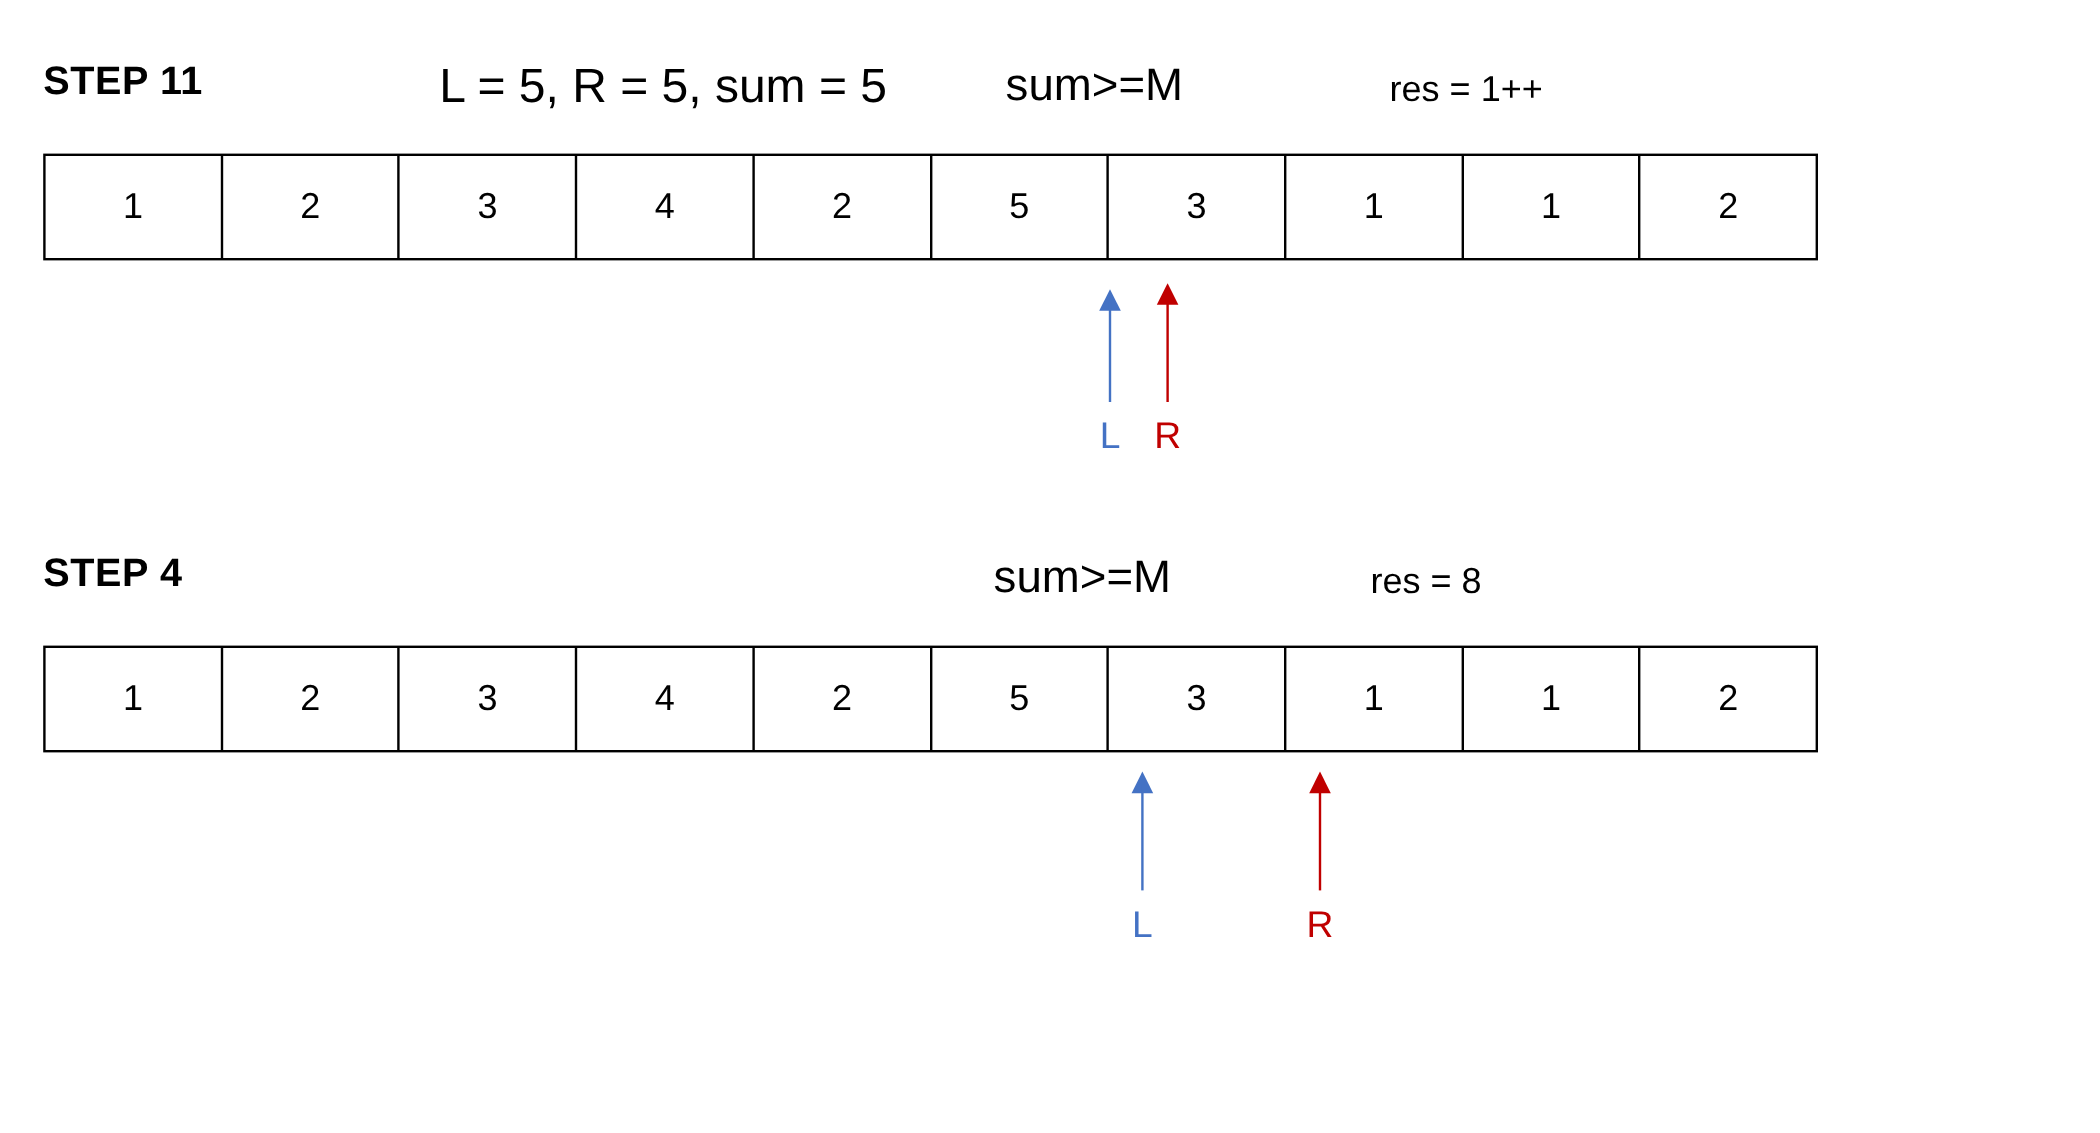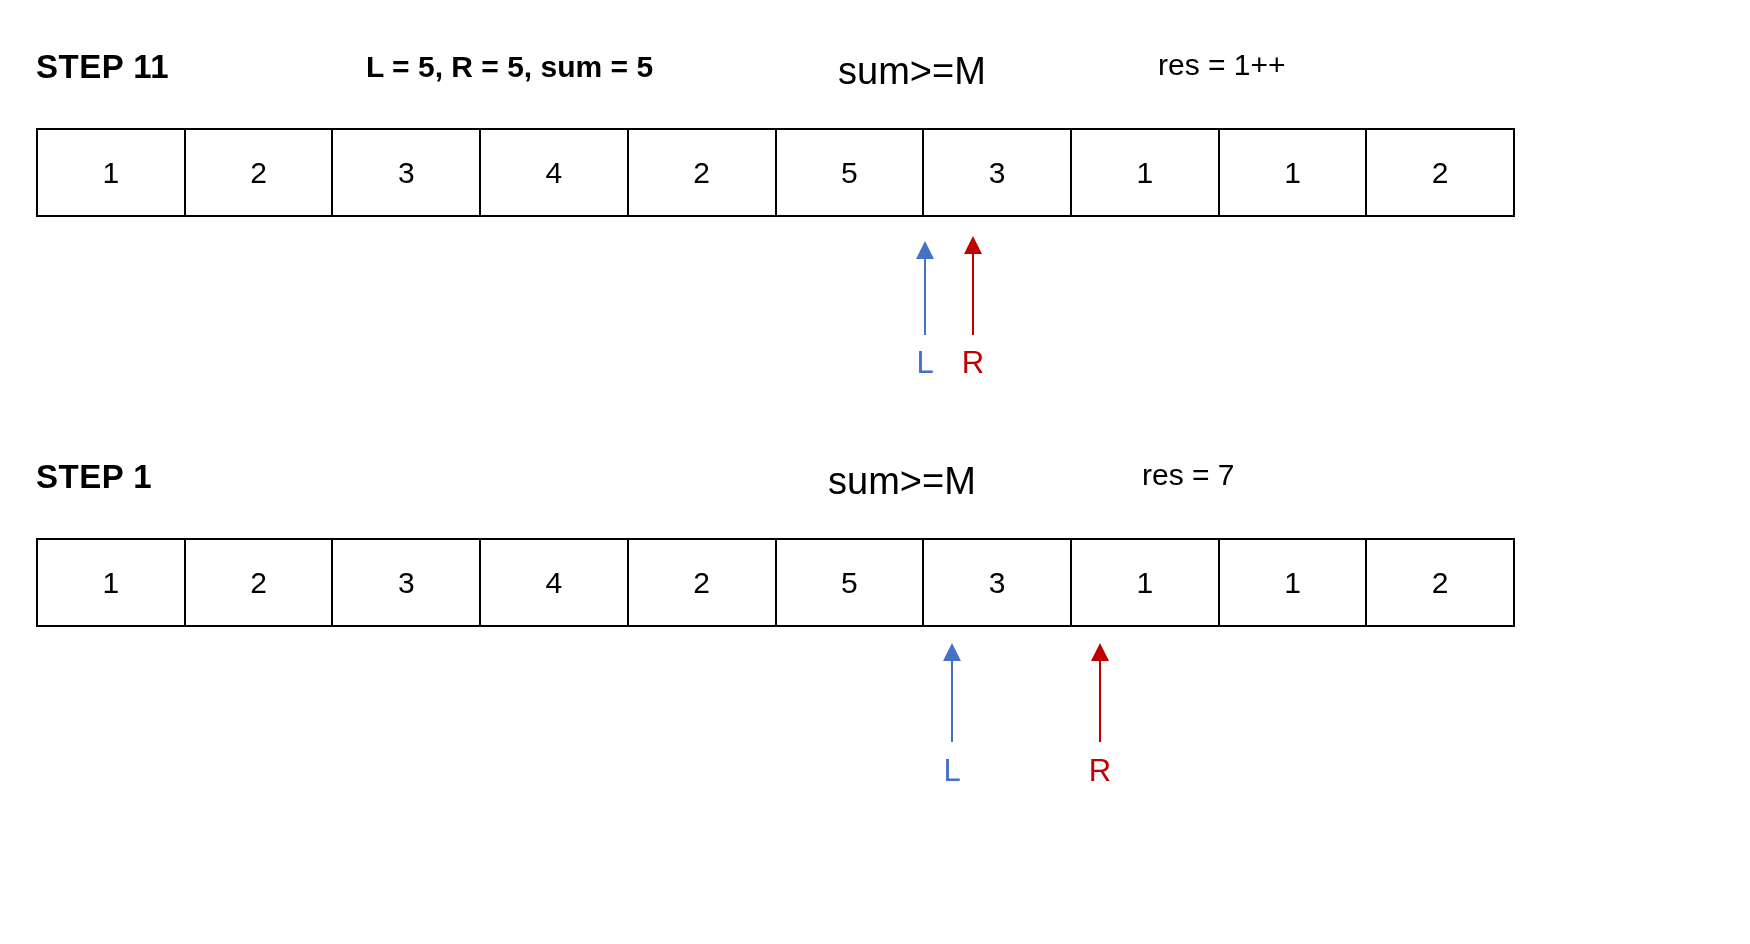--- a/index.html
+++ b/index.html
@@ -37,35 +37,35 @@
     top: 0;
     font-size: 33px;
     font-weight: bold;
     letter-spacing: 0.5px;
     white-space: nowrap;
   }
   .step-vars {
     position: absolute;
     left: 366px;
     top: 2px;
-    font-size: 30px;
-    font-weight: bold;
+    font-size: 40px;
+    font-weight: normal;
     white-space: nowrap;
   }
   .step-cond {
     position: absolute;
     left: 838px;
     top: 2px;
     font-size: 38px;
     white-space: nowrap;
   }
   .step-res {
     position: absolute;
     left: 1158px;
-    top: 0;
+    top: 10px;
     font-size: 30px;
     white-space: nowrap;
   }
 
   
   .array-table {
     position: absolute;
     left: 36px;
     width: 1479px;
     height: 89px;
@@ -161,23 +161,23 @@
 
     <div class="pointer red" style="left:943px; top:188px; height:145px;">
       <div class="head"></div>
       <div class="shaft" style="height:88px;"></div>
       <div class="plabel" style="top:111px;">R</div>
     </div>
   </div>
 
   <div class="step-block" style="top:458px;">
     <div class="step-header">
-      <div class="step-title">STEP 1</div>
+      <div class="step-title">STEP 4</div>
       <div class="step-cond" style="left:828px;">sum&gt;=M</div>
-      <div class="step-res" style="left:1142px;">res = 7</div>
+      <div class="step-res" style="left:1142px;">res = 8</div>
     </div>
 
     <div class="array-table" style="top:80px;">
       <div class="array-cell">1</div>
       <div class="array-cell">2</div>
       <div class="array-cell">3</div>
       <div class="array-cell">4</div>
       <div class="array-cell">2</div>
       <div class="array-cell">5</div>
       <div class="array-cell">3</div>

